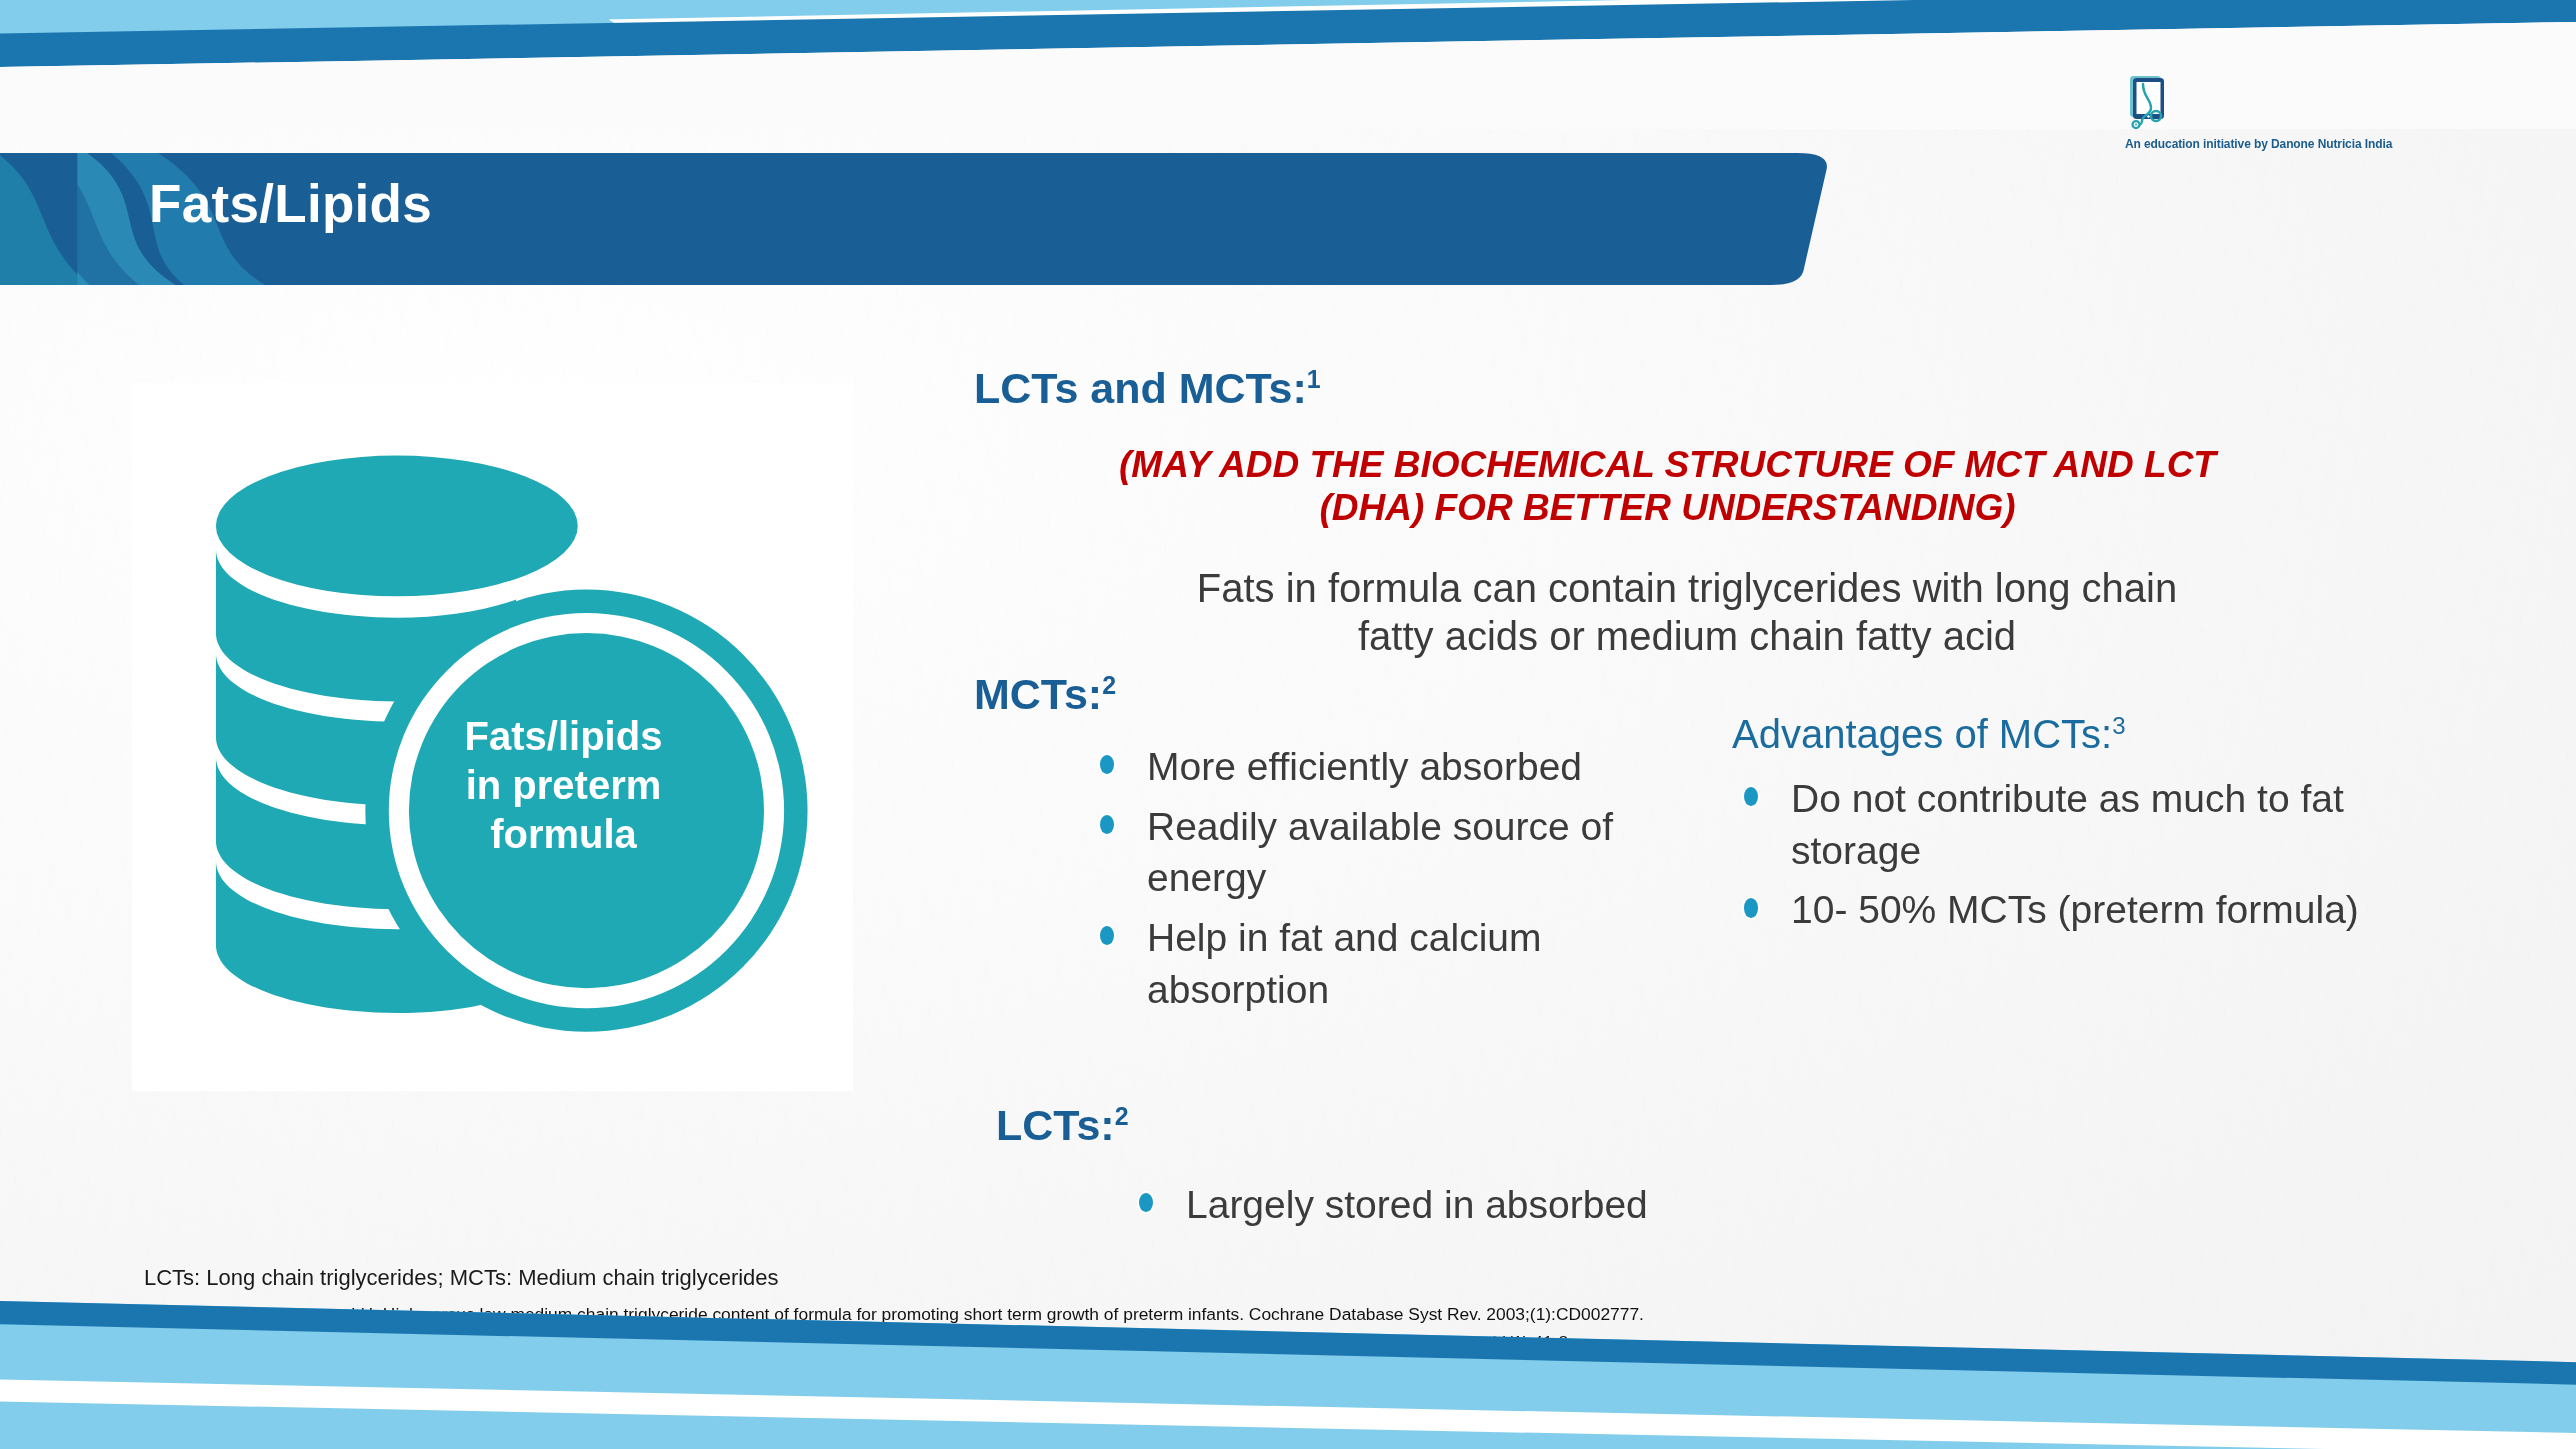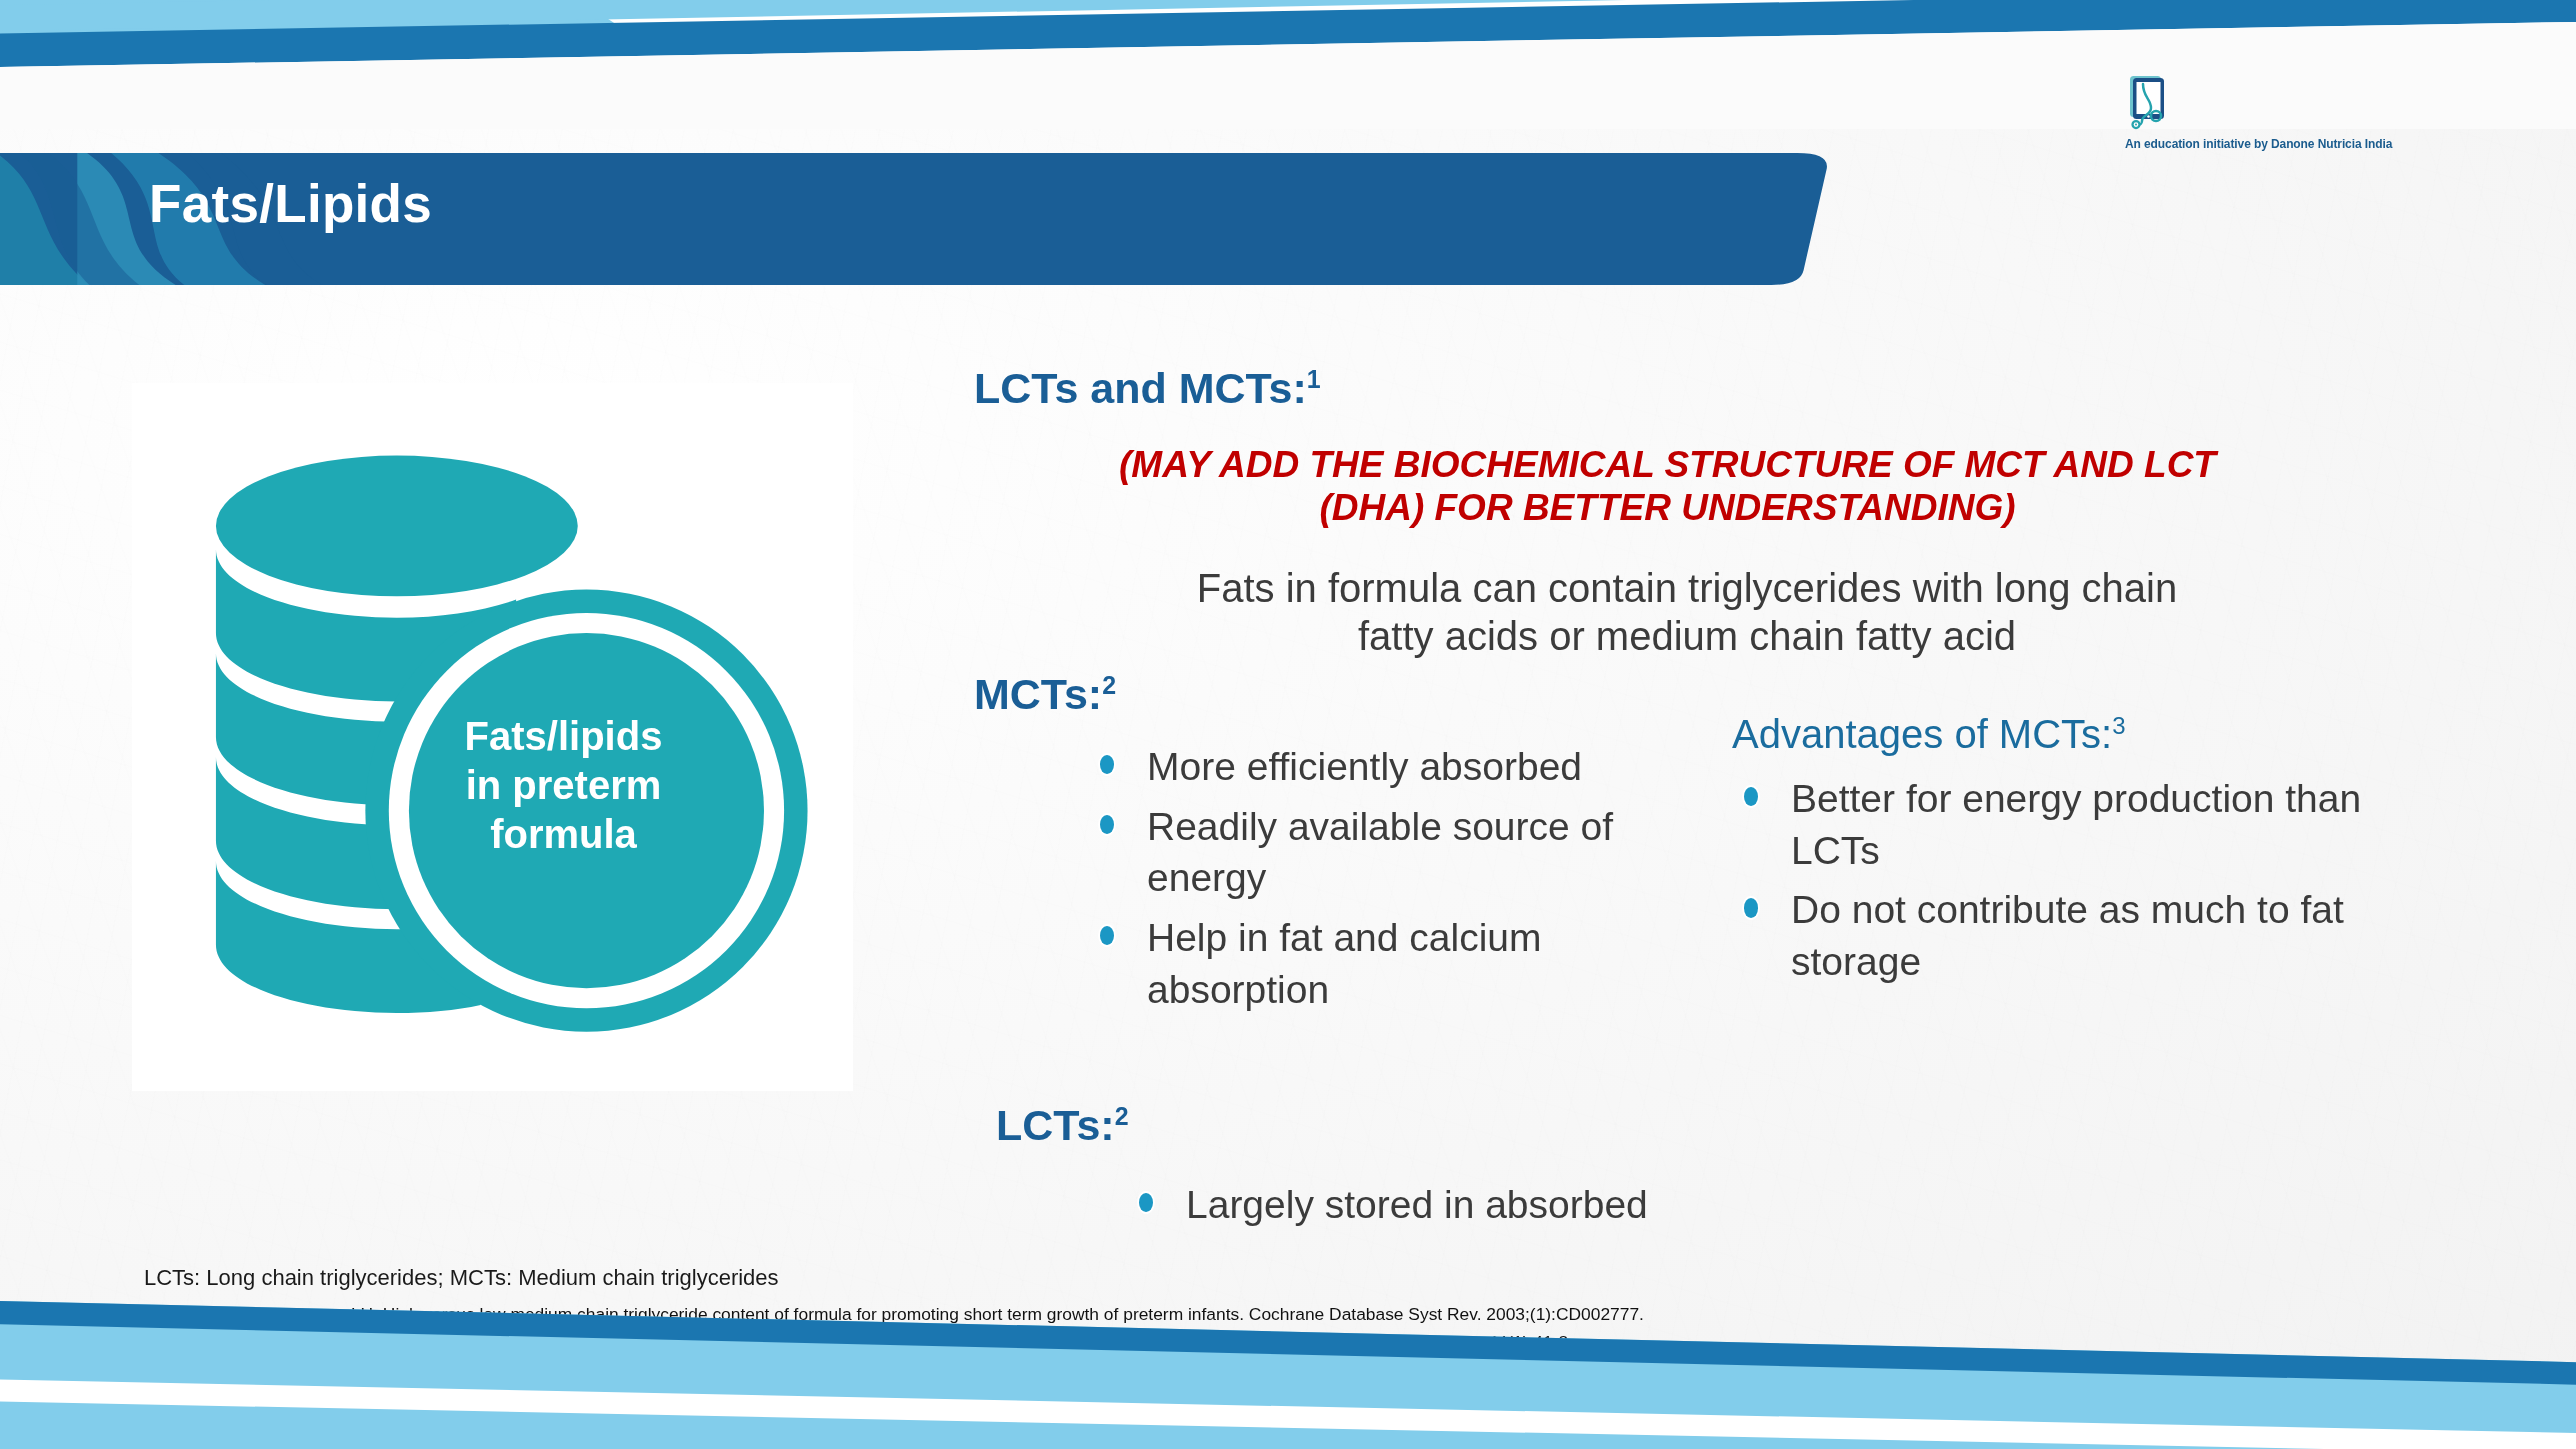--- a/index.html
+++ b/index.html
@@ -280,22 +280,22 @@
     <li>More efficiently absorbed</li>
     <li>Readily available source of energy</li>
     <li>Help in fat and calcium absorption</li>
   </ul>
 
   <div id="adv-head">
     <span>Advantages of MCTs:</span><sup>3</sup>
   </div>
 
   <ul class="bul" id="adv-list">
-    <li>Better for energy production than LCTs</li>
     <li>Do not contribute as much to fat storage</li>
+    <li>10- 50% MCTs (preterm formula)</li>
   </ul>
 
   <div class="head-blue" id="lcts-head">
     <span>LCTs:</span><sup>2</sup>
   </div>
 
   <ul class="bul" id="lcts-list">
     <li>Largely stored in absorbed</li>
   </ul>
 

